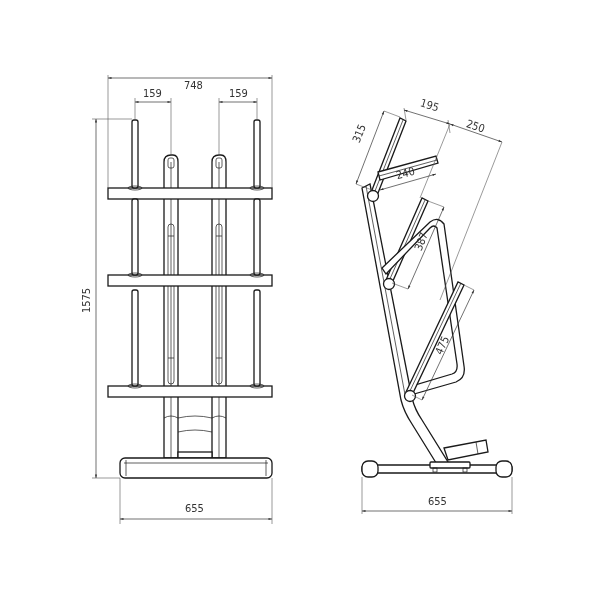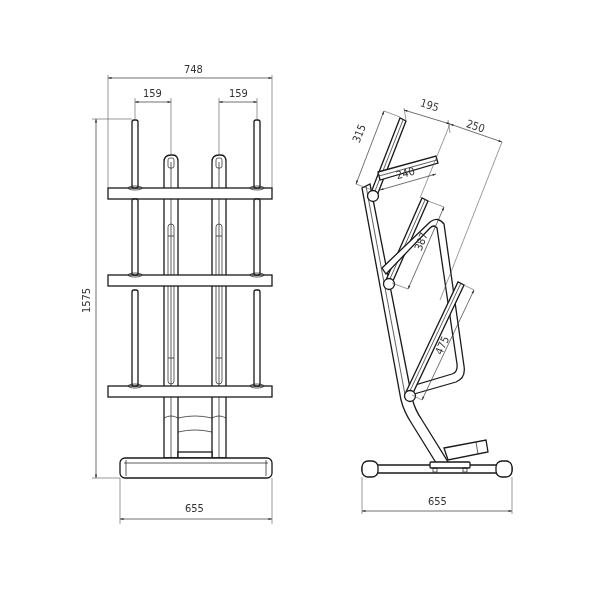--- a/index.html
+++ b/index.html
@@ -176,21 +176,21 @@
       <line class="ext" x1="412" y1="395" x2="422" y2="400"></line>
       <line class="dim" x1="474" y1="290" x2="422" y2="400" marker-start="url(#arr)" marker-end="url(#arr)"></line>
 
       <line class="ext" x1="362" y1="477" x2="362" y2="514"></line>
       <line class="ext" x1="512" y1="477" x2="512" y2="514"></line>
       <line class="dim" x1="362" y1="511" x2="512" y2="511" marker-start="url(#arr)" marker-end="url(#arr)"></line>
     </g>
   </g>
 </svg>
 
-<span class="lbl" style="left:184px;top:64px;">748</span>
+<span class="lbl" style="left:184px;top:80px;">748</span>
 <span class="lbl" style="left:143px;top:88px;">159</span>
 <span class="lbl" style="left:229px;top:88px;">159</span>
 <span class="lbl" style="left:74px;top:295px;transform:rotate(-90deg);">1575</span>
 <span class="lbl" style="left:185px;top:503px;">655</span>
 
 <span class="lbl" style="left:350px;top:128px;transform:rotate(-68deg);">315</span>
 <span class="lbl" style="left:420px;top:100px;transform:rotate(17deg);">195</span>
 <span class="lbl" style="left:466px;top:121px;transform:rotate(19deg);">250</span>
 <span class="lbl" style="left:396px;top:168px;transform:rotate(-15deg);">240</span>
 <span class="lbl" style="left:412px;top:236px;transform:rotate(-68deg);">387</span>

